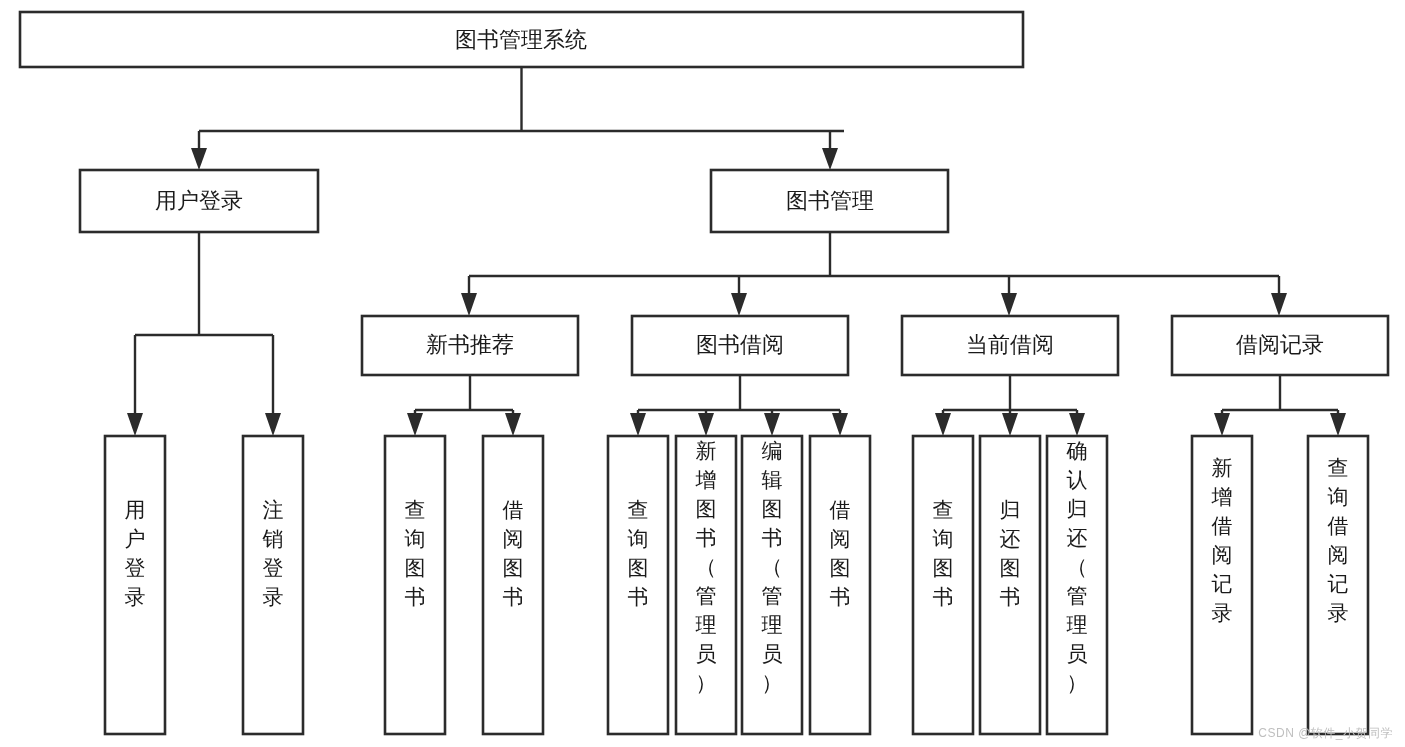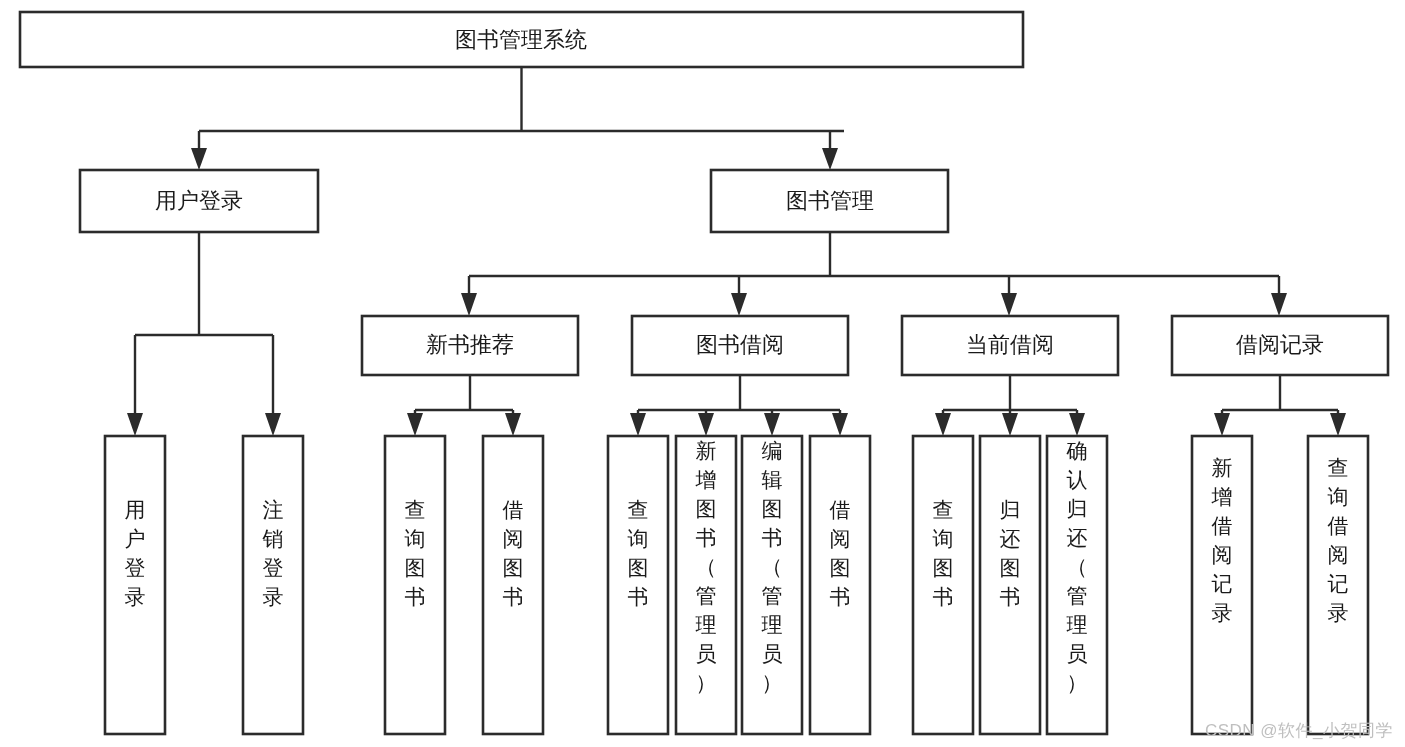--- a/index.html
+++ b/index.html
@@ -52,21 +52,21 @@
   }
   .arrow-head {
     fill: #2b2b2b;
     stroke: none;
   }
   .watermark {
     position: absolute;
     right: 12px;
     bottom: 5px;
     font-family: "Liberation Sans", sans-serif;
-    font-size: 17px;
+    font-size: 12px;
     color: #bfbfbf;
     letter-spacing: 0.5px;
     white-space: nowrap;
     pointer-events: none;
   }
 </style>
 </head>
 <body>
 
 <div id="diagram-root">

